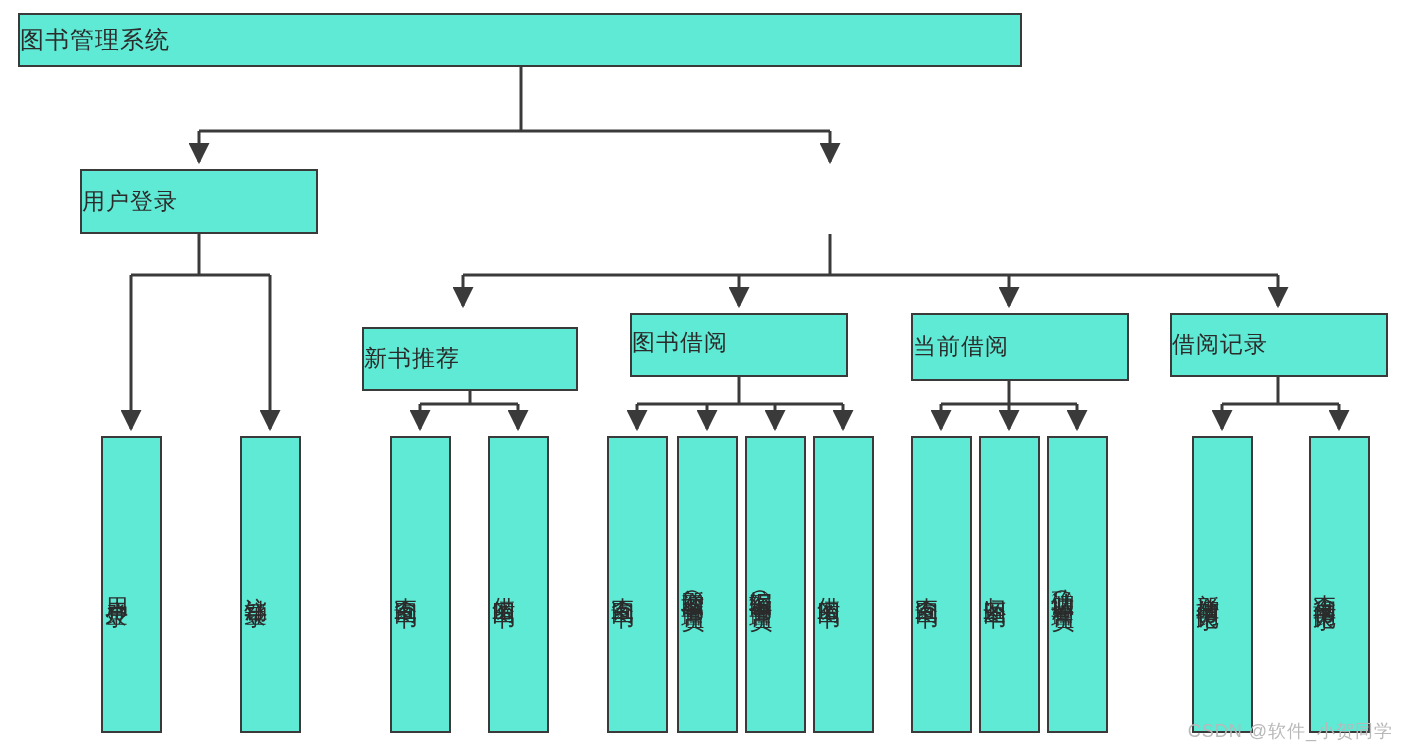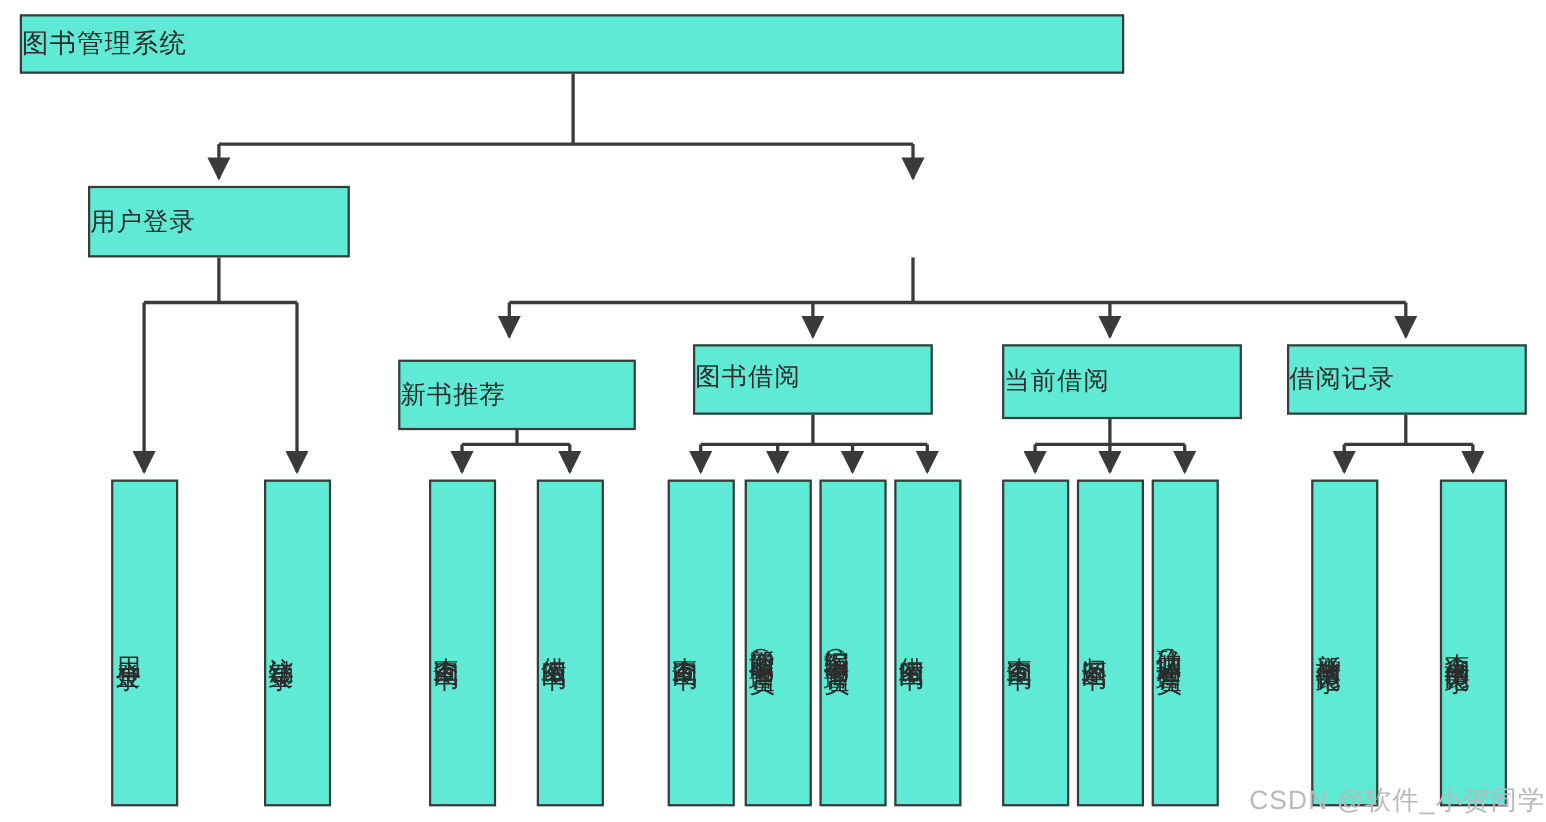--- a/index.html
+++ b/index.html
@@ -51,23 +51,23 @@
   .vtext {
     writing-mode: vertical-rl;
     text-orientation: upright;
     line-height: 1.18;
     letter-spacing: 3px;
     white-space: nowrap;
     display: block;
   }
   .watermark {
     position: absolute;
-    right: 0;
+    right: 12px;
     bottom: 4px;
-    font-size: 24px;
+    font-size: 18px;
     color: #b9b9b9;
     letter-spacing: 1px;
     z-index: 3;
     white-space: nowrap;
   }
 </style>
 </head>
 <body>
 
 <div id="diagram-root">

